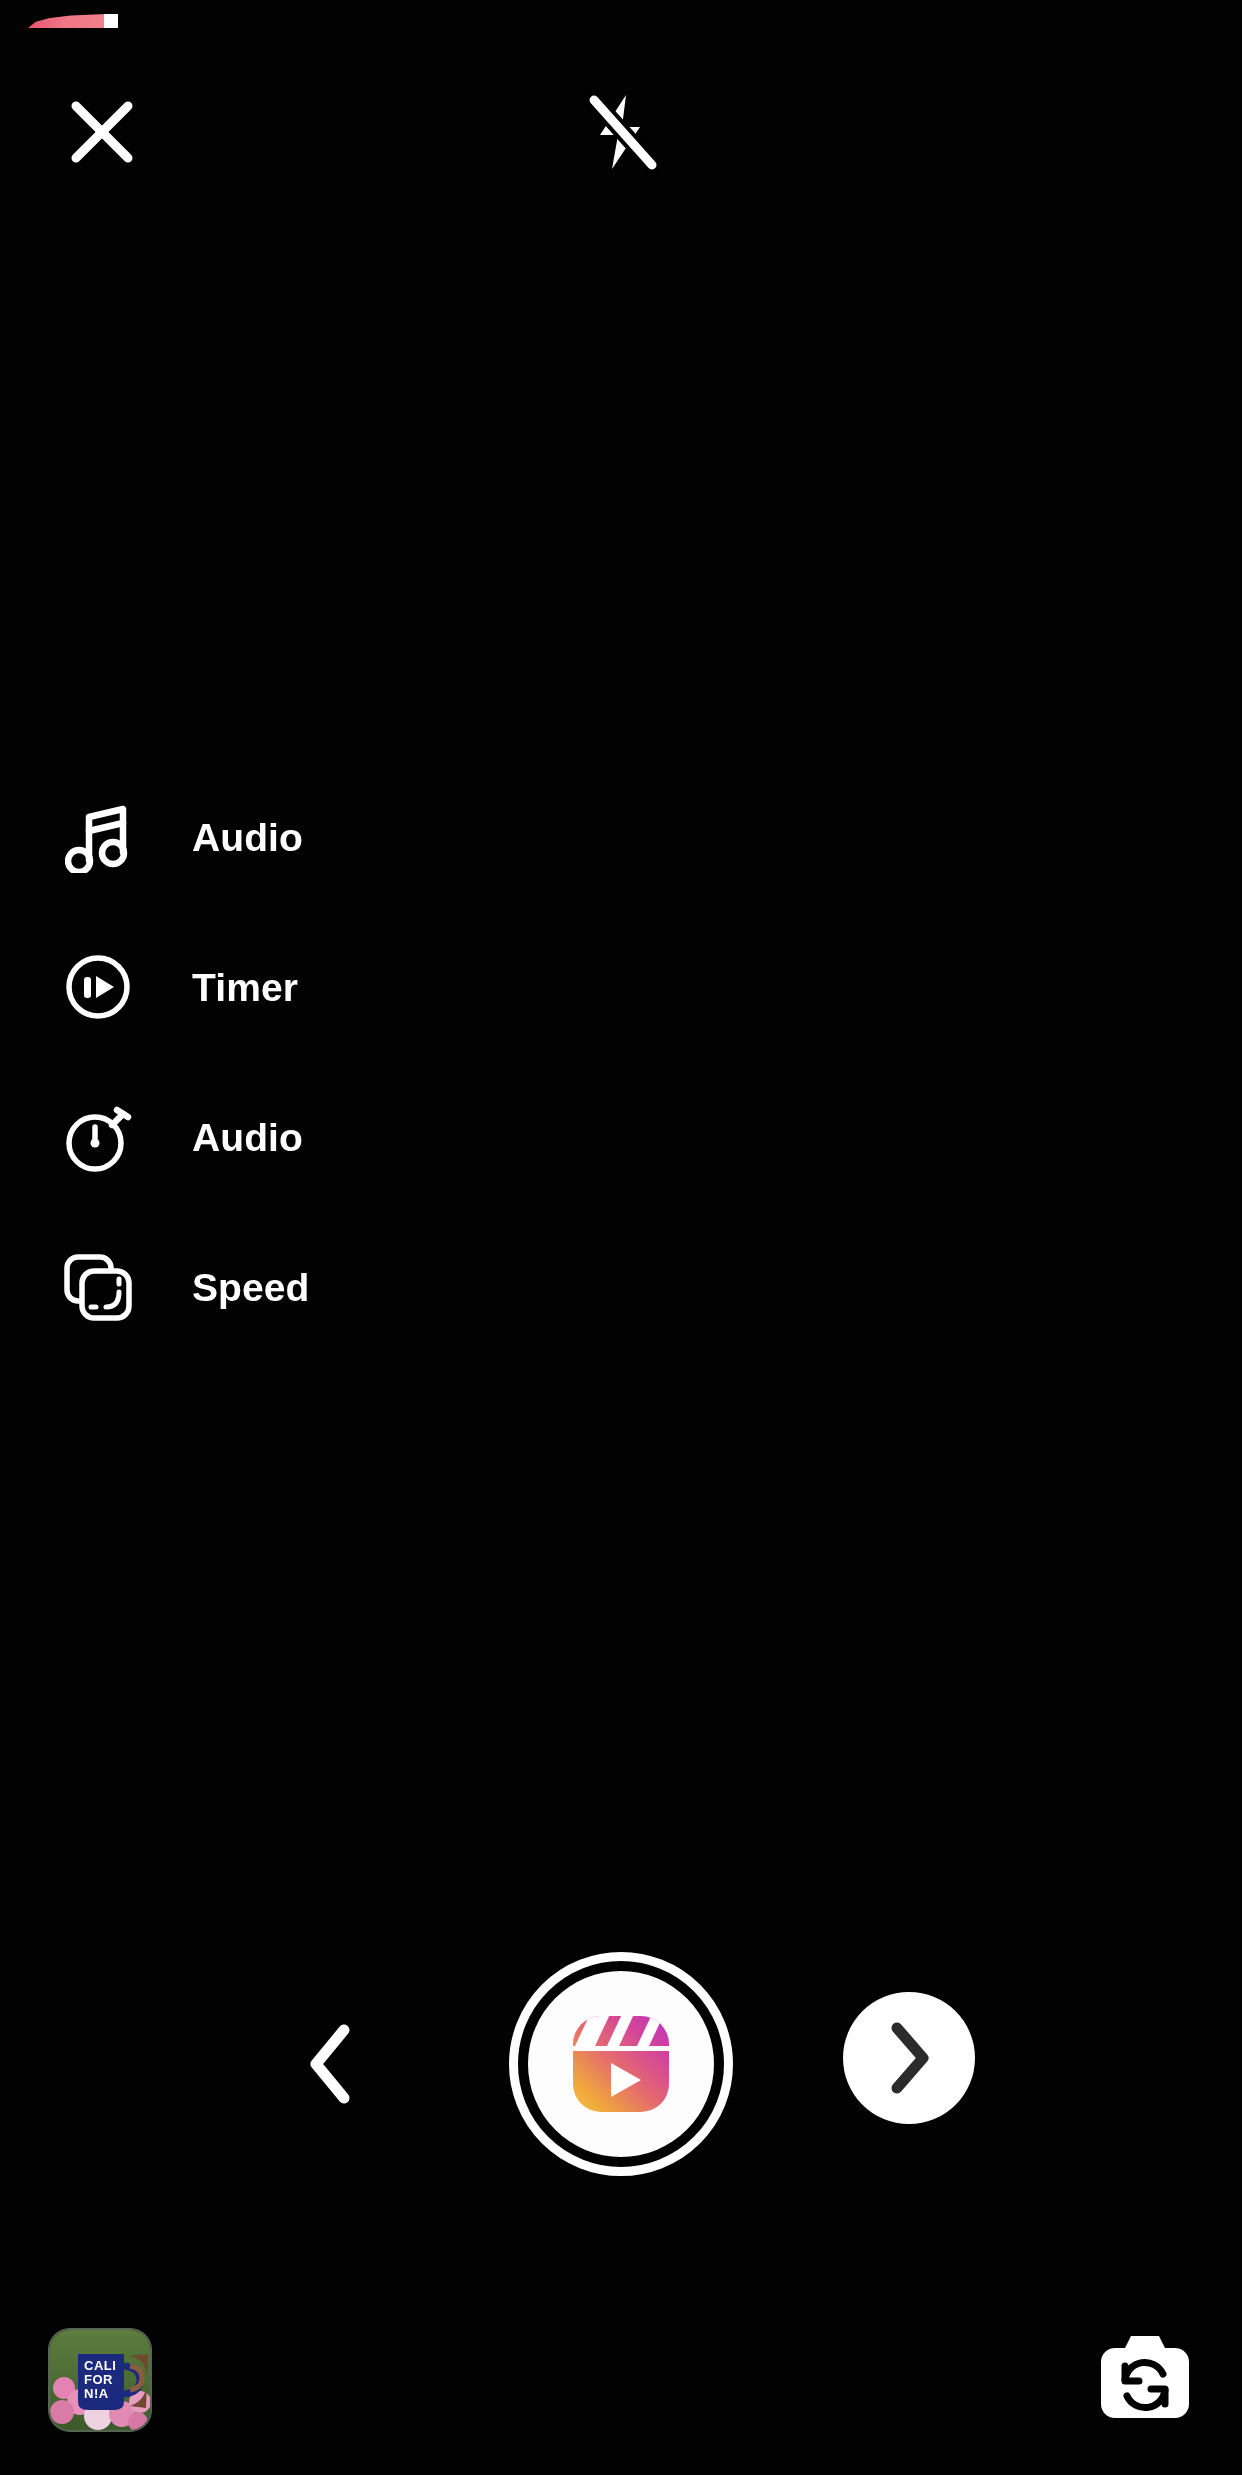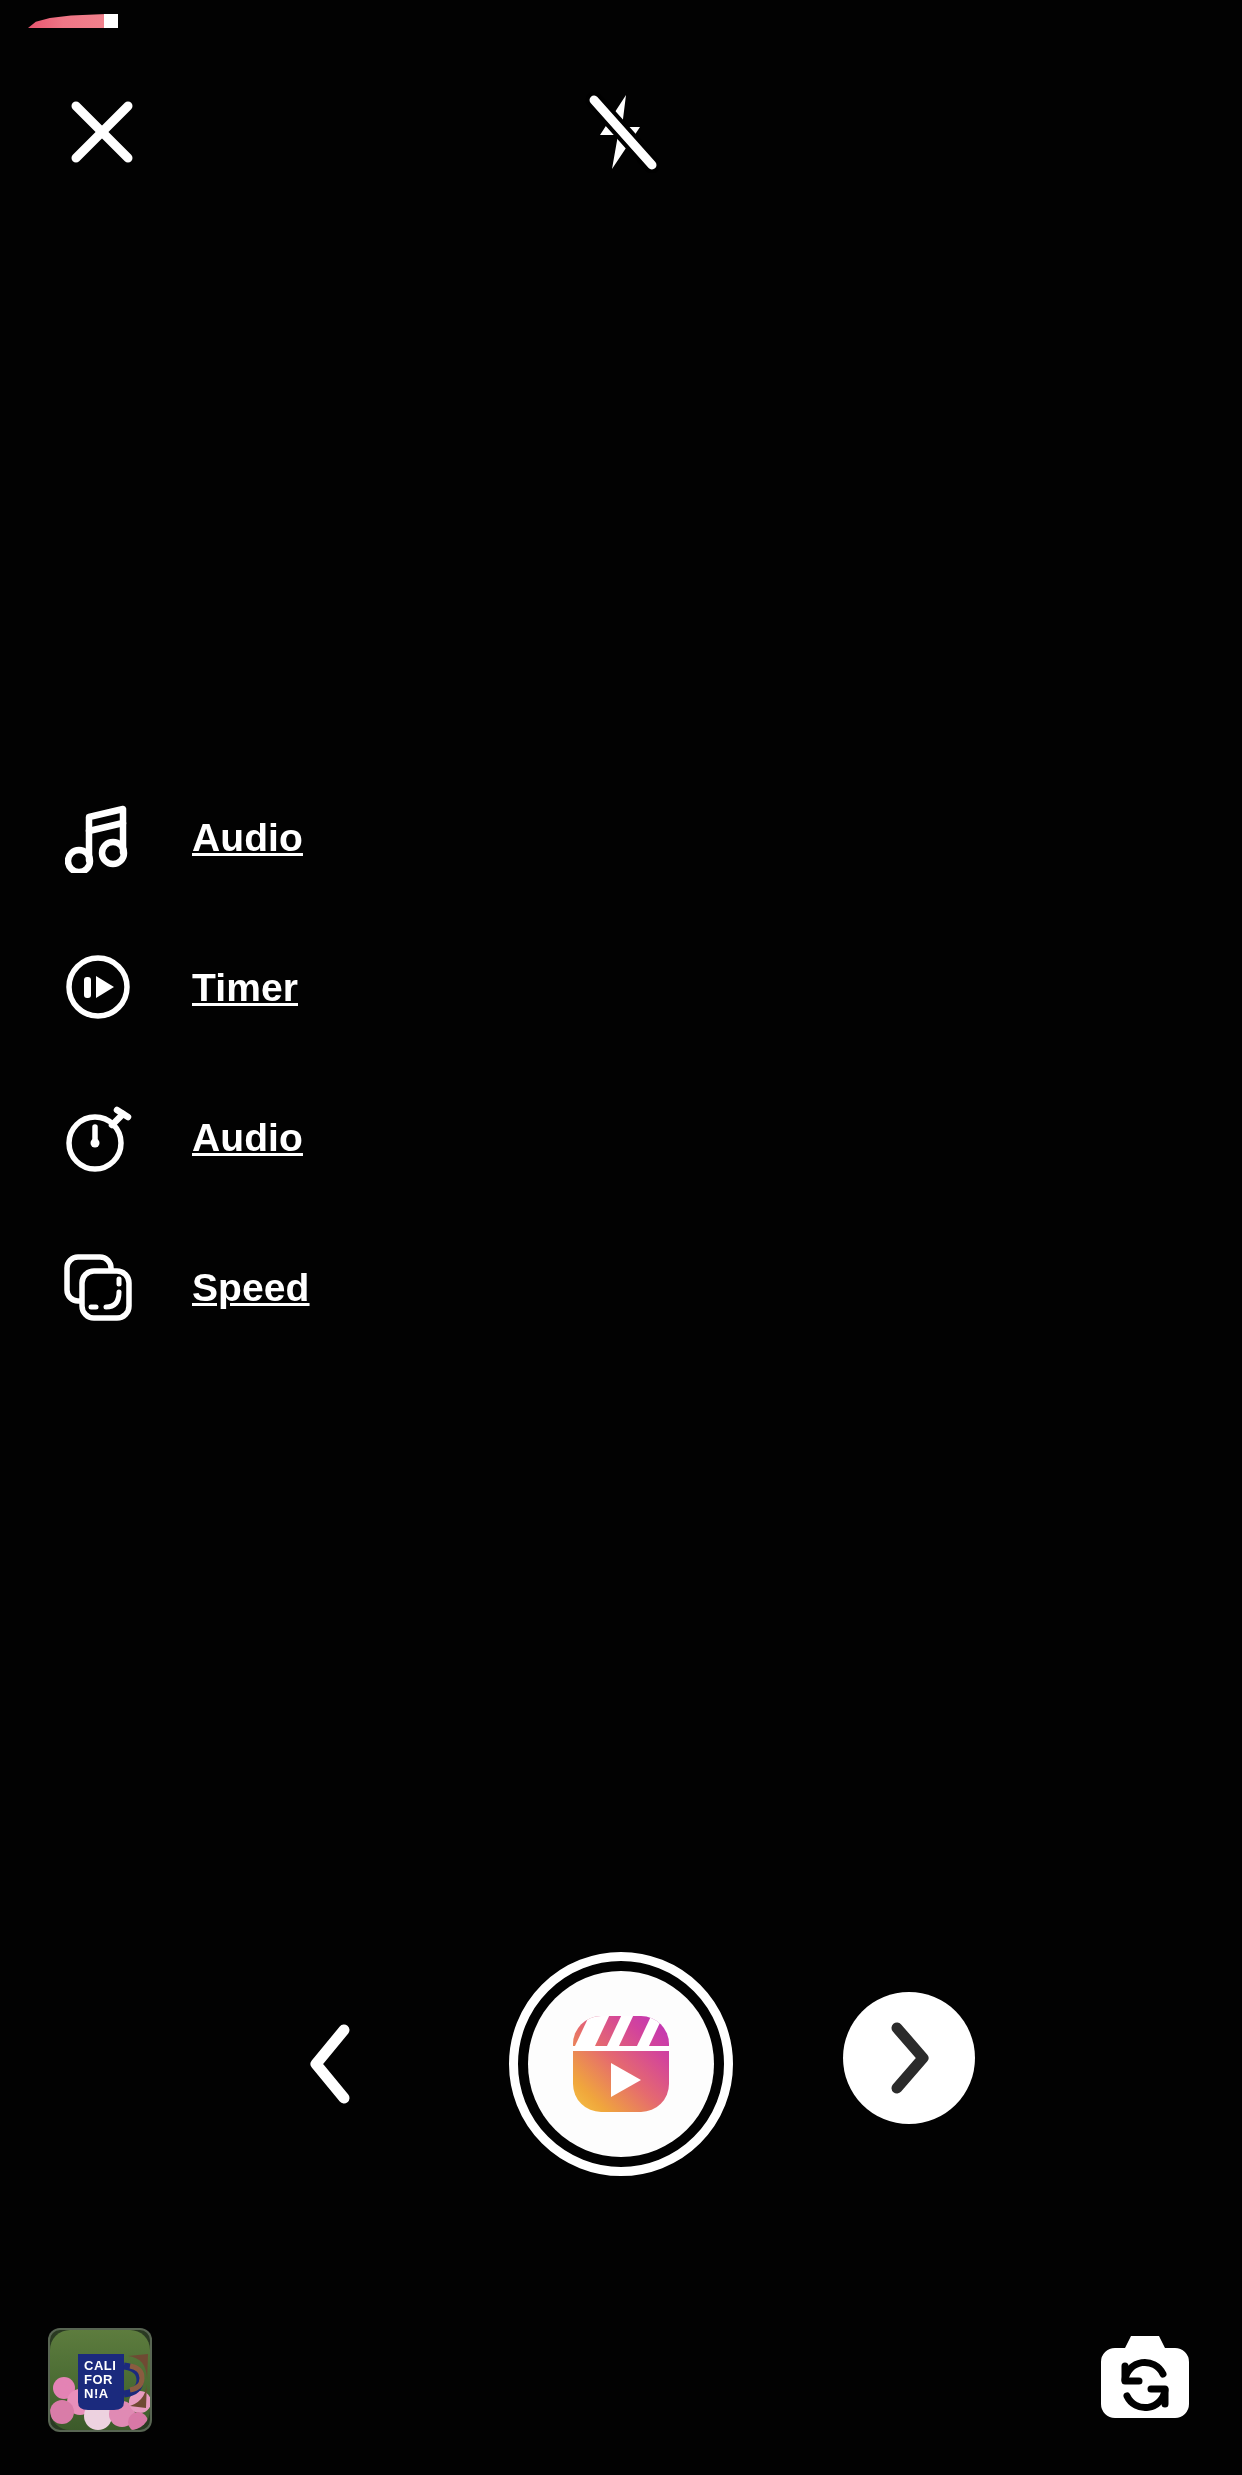--- a/index.html
+++ b/index.html
@@ -72,21 +72,20 @@
   }
   .hdr-close { left: 42px; top: 0; }
   .hdr-flash { left: 562px; top: 0; }
 
   
   .tool-menu {
     position: absolute;
     left: 0;
     top: 762px;
     width: 620px;
-    text-decoration: underline;
   }
   .tool-item {
     display: flex;
     align-items: center;
     height: 150px;
     padding-left: 62px;
     cursor: pointer;
   }
   .tool-icon {
     width: 72px;
@@ -164,21 +163,21 @@
     cursor: pointer;
   }
 
   
   .gallery-btn {
     position: absolute;
     left: 48px;
     top: 2328px;
     width: 104px;
     height: 104px;
-    border-radius: 12px;
+    border-radius: 22px;
     overflow: hidden;
     border: 2px solid rgba(255,255,255,0.22);
     cursor: pointer;
     background: #2a3a22;
   }
   .gallery-thumb {
     position: absolute;
     inset: 0;
     border-radius: 20px;
     overflow: hidden;

